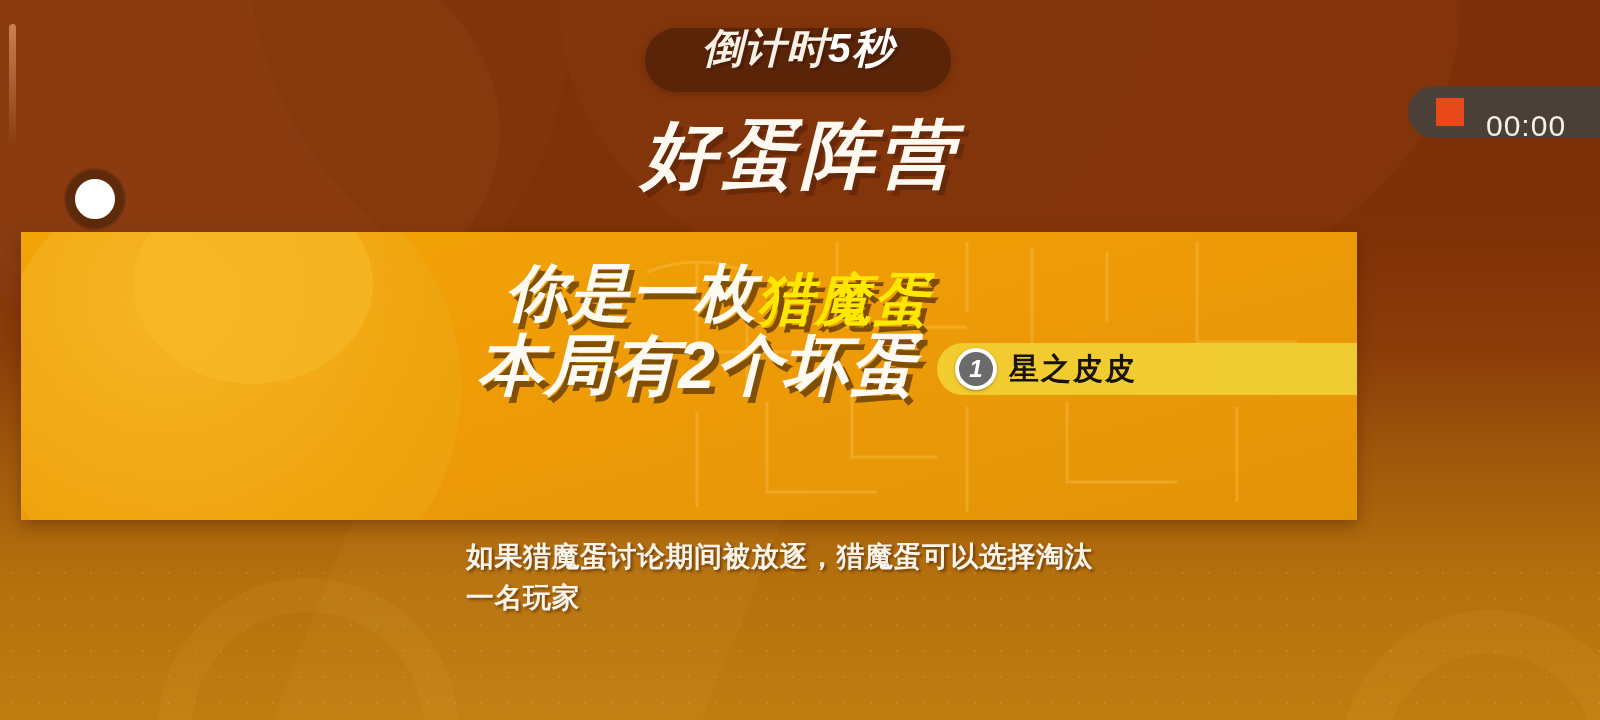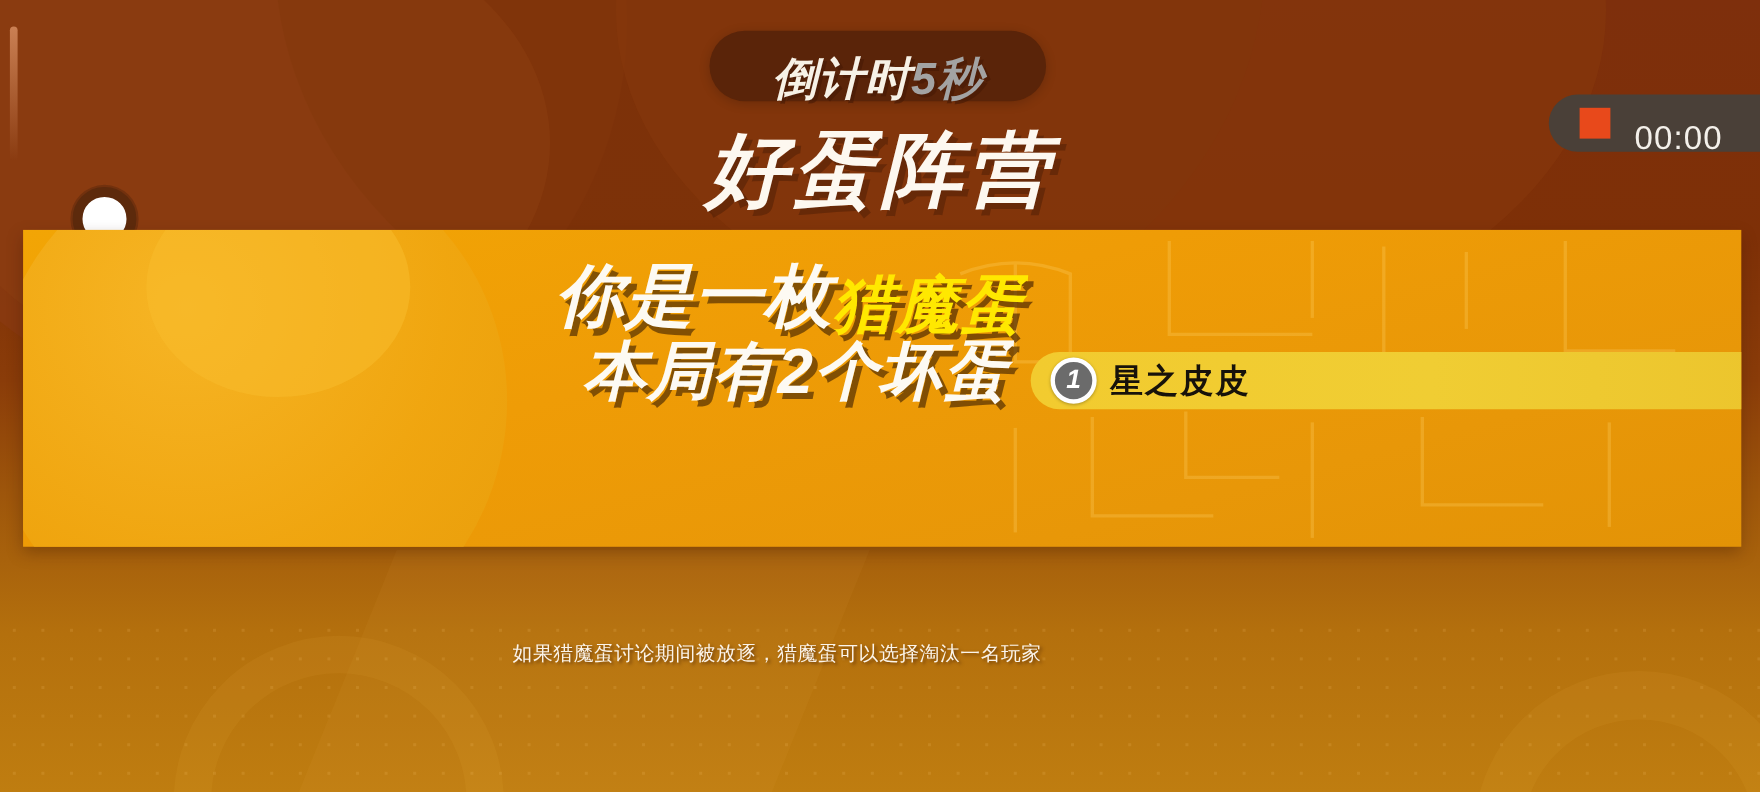--- a/index.html
+++ b/index.html
@@ -90,55 +90,55 @@
   }
 
   
   #countdown-badge {
     position:absolute;
     left:645px; top:28px;
     width:306px; height:64px;
     background:#5a2409;
     border-radius:32px;
     display:flex;
-    align-items:flex-end;
+    align-items:flex-start;
     justify-content:center;
     box-shadow:0 2px 10px rgba(0,0,0,.18);
   }
   .cd-text {
     font-size:41px;
     font-weight:bold;
     font-style:italic;
     letter-spacing:1px;
     line-height:1;
     text-shadow:3px 3px 0 rgba(70,25,5,.6);
   }
   .cd-label { color:#f7f1e6; }
-  .cd-value { color:#a3a3a3;margin-top:32px; }
+  .cd-value { color:#ffffff; }
 
   
   #faction-title {
     position:absolute;
     left:0; top:118px;
     width:1600px;
     text-align:center;
     font-size:74px;
     font-weight:bold;
     font-style:italic;
     letter-spacing:5px;
     color:#fdf8f0;
     line-height:1;
     text-shadow:5px 5px 0 rgba(72,26,5,.45);
   }
 
   
   #role-banner {
     position:absolute;
-    left:21px; top:209px;
-    width:1562px; height:288px;
+    left:21px; top:232px;
+    width:1336px; height:288px;
     overflow:hidden;
     background:linear-gradient(165deg,#f2a505 0%, #ef9c06 40%, #e89708 75%, #e39306 100%);
     box-shadow:0 6px 14px rgba(60,22,4,.35);
   }
   .banner-egg {
     position:absolute;
     left:-30px; top:-80px;
     width:470px; height:470px;
     border-radius:50% 50% 48% 52% / 52% 50% 50% 48%;
     background:radial-gradient(circle at 38% 32%, #f7b82a 0%, #f0a711 55%, #e79d0b 100%);
@@ -189,21 +189,21 @@
     color:#ffe800;
     letter-spacing:2px;
     text-shadow:5px 6px 0 rgba(60,28,2,.62);
   }
   .copy-line-2 {
     text-align:right;
     margin-top:4px;
     padding-right:14px;
   }
   .copy-sub {
-    font-size:58px;
+    font-size:66px;
     font-weight:bold;
     font-style:italic;
     color:#fdfaf3;
     letter-spacing:1px;
     text-shadow:5px 6px 0 rgba(40,16,2,.55);
   }
 
   
   #player-strip {
     position:absolute;
@@ -236,27 +236,26 @@
     font-weight:bold;
     color:#17120a;
     letter-spacing:2px;
   }
 
   
   #role-description {
     position:absolute;
     left:466px; top:537px;
     width:640px;
-    font-size:18px;
-    font-weight:normal;
+    font-size:28px;
+    font-weight:bold;
     line-height:1.45;
     color:#fbf4ea;
     letter-spacing:.5px;
     text-shadow:2px 2px 3px rgba(55,20,4,.55);
-    margin-top:44px;
   }
 
   
   #recording-indicator {
     position:absolute;
     left:1408px; top:86px;
     width:220px; height:52px;
     background:#4a4038;
     border-radius:26px;
     display:flex;

